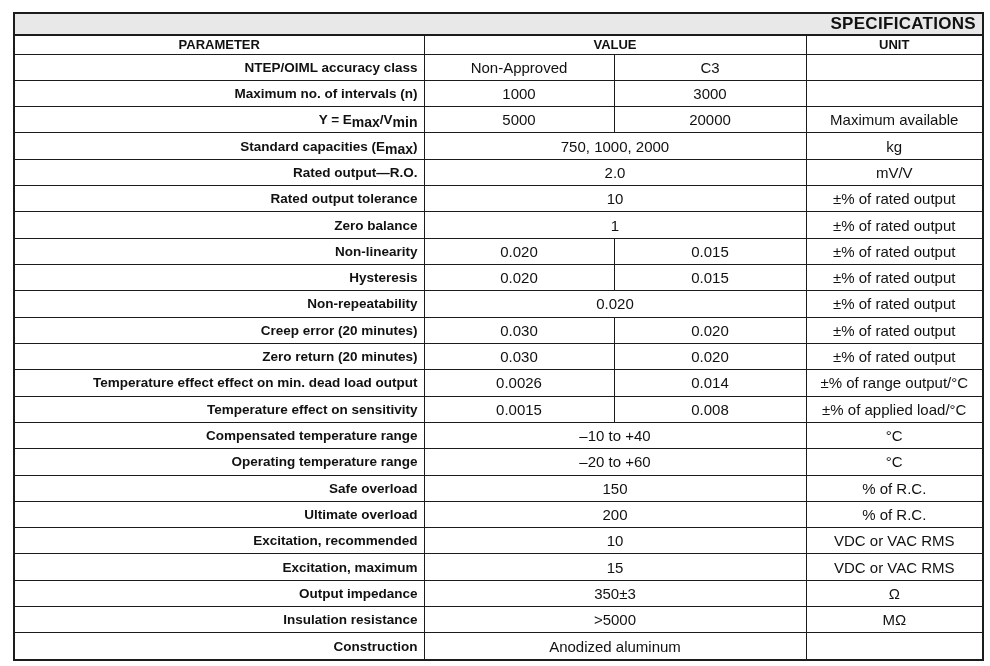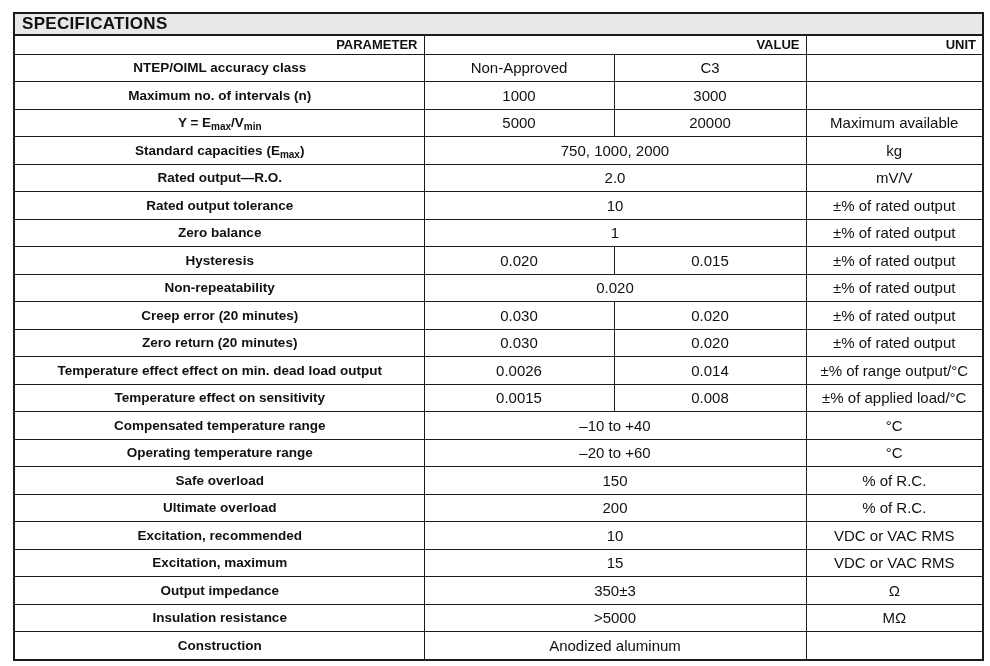--- a/index.html
+++ b/index.html
@@ -20,47 +20,47 @@
   }
   th, td {
     border: 1px solid var(--grid, #1c1c1c);
     padding: 0 6px;
     overflow: hidden;
     white-space: nowrap;
     vertical-align: middle;
   }
   tr.title-row th {
     background: var(--title-bg, #e8e8e8);
-    text-align: left;
+    text-align: right;
     font-size: 17px;
     font-weight: bold;
     height: 22px;
     letter-spacing: 0.3px;
     border-bottom: 2px solid var(--grid, #1c1c1c);
     padding-left: 7px;
   }
   tr.header-row th {
     font-size: 13px;
     font-weight: bold;
+    text-align: center;
+    height: 19px;
+  }
+  td.param {
+    font-weight: bold;
     text-align: right;
-    height: 19px;
-  }
-  td.param {
-    font-weight: bold;
-    text-align: center;
     font-size: 13.5px;
     padding-left: 7px;
   }
   td.val, td.unit {
     text-align: center;
     font-weight: normal;
     font-size: 15px;
   }
   td.param sub {
-    font-size: 10px;
+    font-size: 14px;
     font-weight: bold;
     vertical-align: baseline;
     position: relative;
     top: 3px;
     line-height: 0;
   }
 </style>
 </head>
 <body>
 
@@ -114,20 +114,26 @@
         <td class="param">Rated output tolerance</td>
         <td class="val" colspan="2">10</td>
         <td class="unit">±% of rated output</td>
       </tr>
       <tr>
         <td class="param">Zero balance</td>
         <td class="val" colspan="2">1</td>
         <td class="unit">±% of rated output</td>
       </tr>
       <tr>
+        <td class="param">Non-linearity</td>
+        <td class="val">0.020</td>
+        <td class="val">0.015</td>
+        <td class="unit">±% of rated output</td>
+      </tr>
+      <tr>
         <td class="param">Hysteresis</td>
         <td class="val">0.020</td>
         <td class="val">0.015</td>
         <td class="unit">±% of rated output</td>
       </tr>
       <tr>
         <td class="param">Non-repeatability</td>
         <td class="val" colspan="2">0.020</td>
         <td class="unit">±% of rated output</td>
       </tr>

